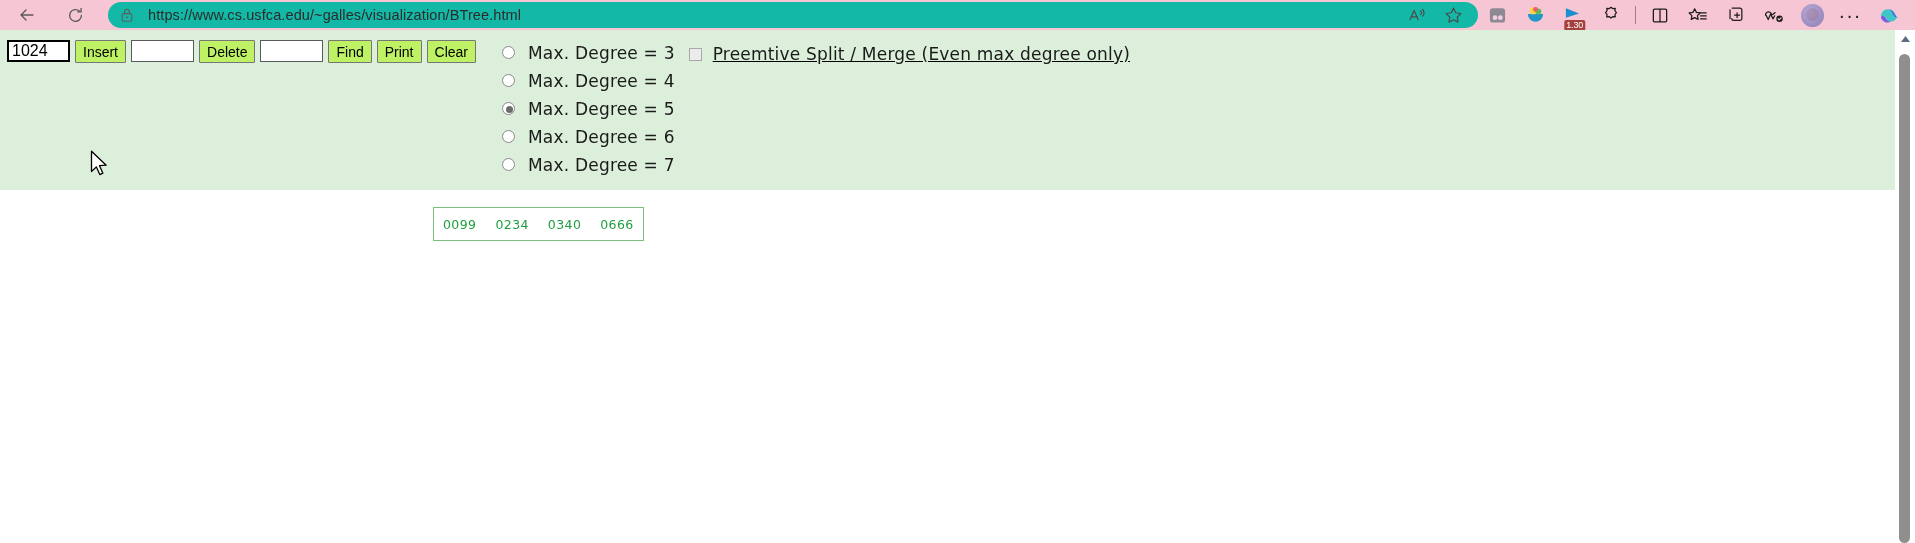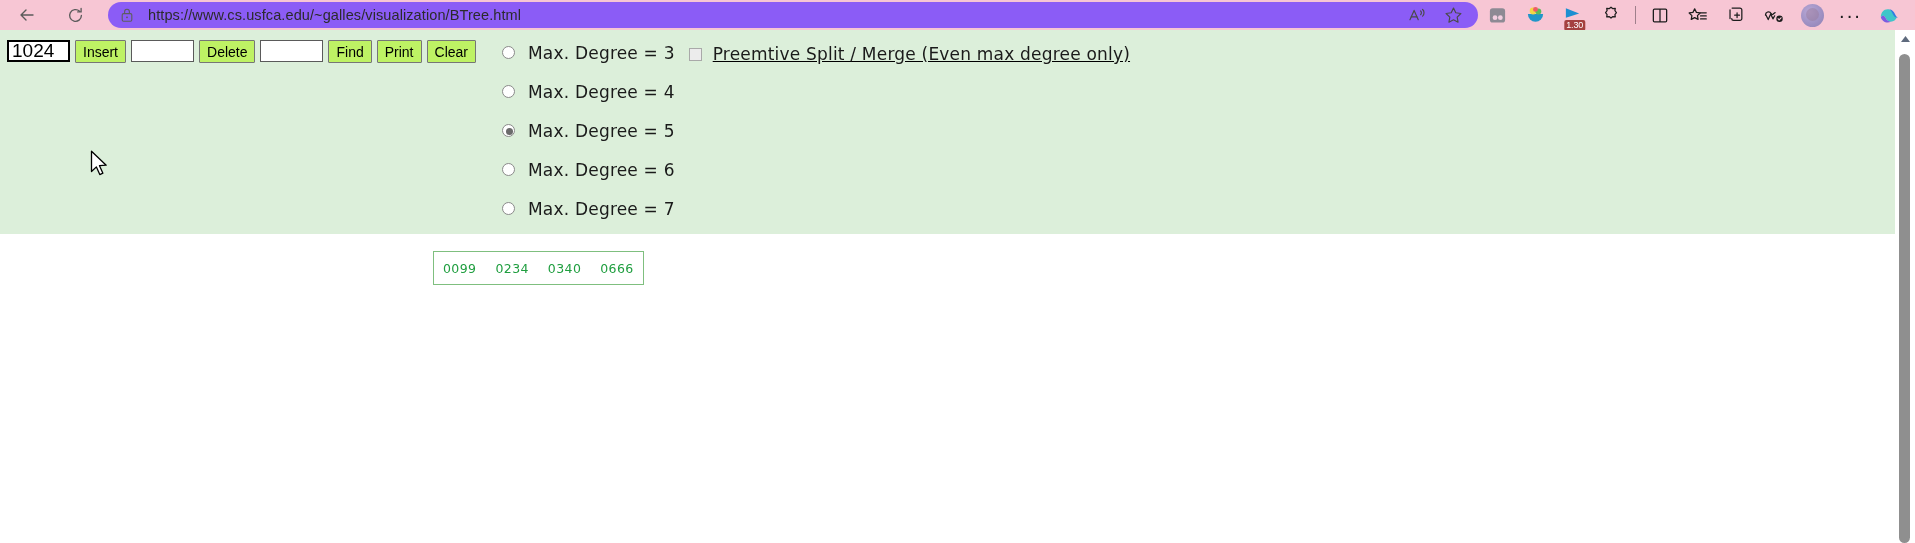--- a/index.html
+++ b/index.html
@@ -25,21 +25,21 @@
     flex: none;
   }
   .nav-btn svg { display: block; }
   .back-btn { margin-left: 10px; }
   .reload-btn { margin-left: 14px; }
 
   .omnibox {
     margin-left: 16px;
     height: 26px;
     flex: 1 1 auto;
-    background: #8b5cf6;
+    background: #14b8a6;
     border-radius: 13px;
     display: flex; align-items: center;
     padding: 0 8px 0 12px;
     min-width: 0;
   }
   .lock-icon { flex: none; display:flex; align-items:center; color:#5d5d5d; margin-right: 14px;}
   .url-text {
     font-size: 14.5px;
     color: #2b2b2b;
     white-space: nowrap;
@@ -128,21 +128,21 @@
     padding-left: 7px;
     display: flex;
     align-items: flex-start;
     flex-wrap: nowrap;
     gap: 5px;
   }
   input.txt {
     width: 63px; height: 22px;
     border: 1px solid #5a5a5a;
     background: #ffffff;
-    font-size: 19px;
+    font-size: 16px;
     font-family: "Liberation Sans", sans-serif;
     padding: 1px 3px;
     color: #000;
     outline: none;
   }
   input.txt.focused {
     border: 2px solid #000000;
   }
   button.btn {
     height: 23px;
@@ -153,21 +153,21 @@
     color: #000;
     padding: 0 7px;
     cursor: default;
     border-radius: 1px;
   }
 
   .radio-col {
     margin-left: 26px;
     display: flex;
     flex-direction: column;
-    gap: 16px;
+    gap: 5px;
     padding-top: 1px;
     justify-content: space-between;
   }
   .radio-row {
     display: flex;
     align-items: center;
     height: 23px;
   }
   .radio-mark {
     width: 13px; height: 13px;

